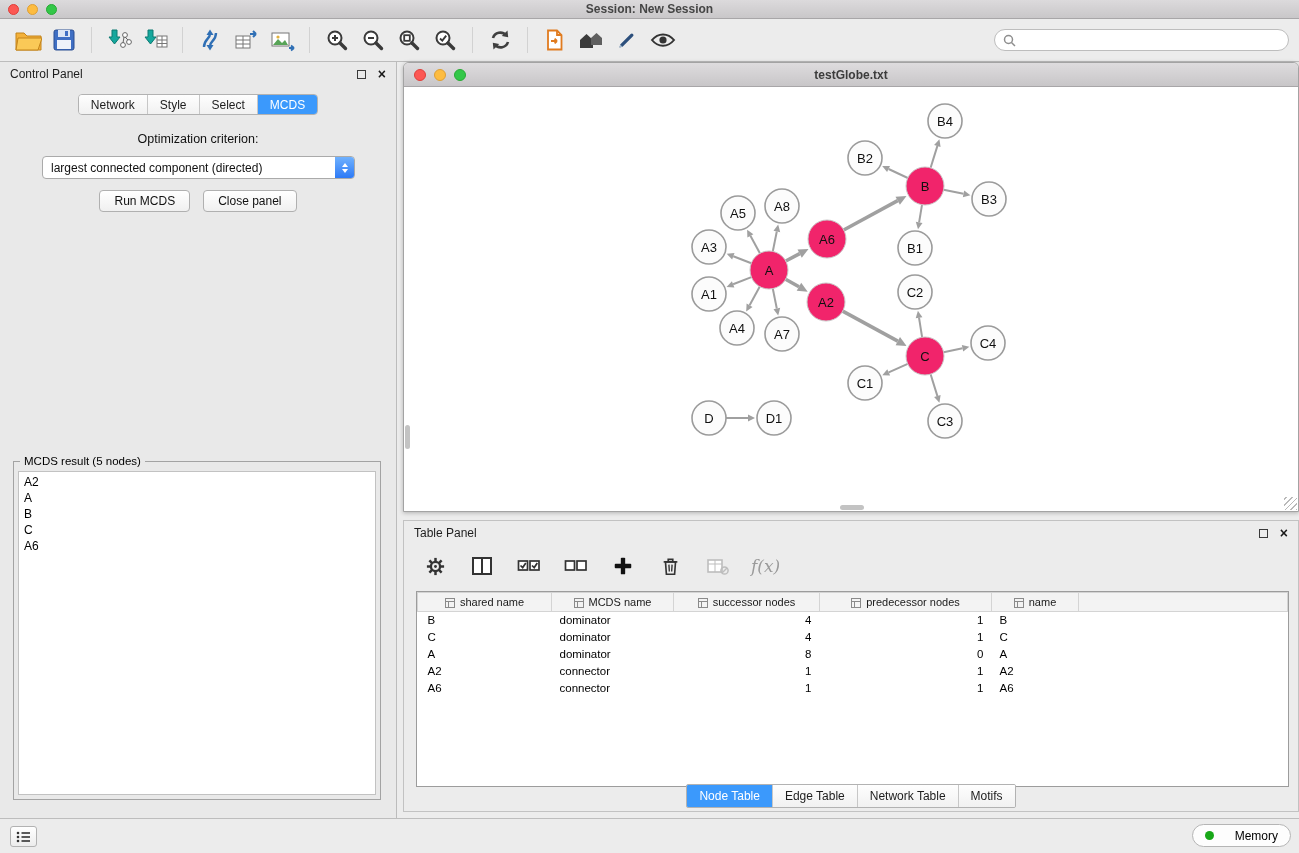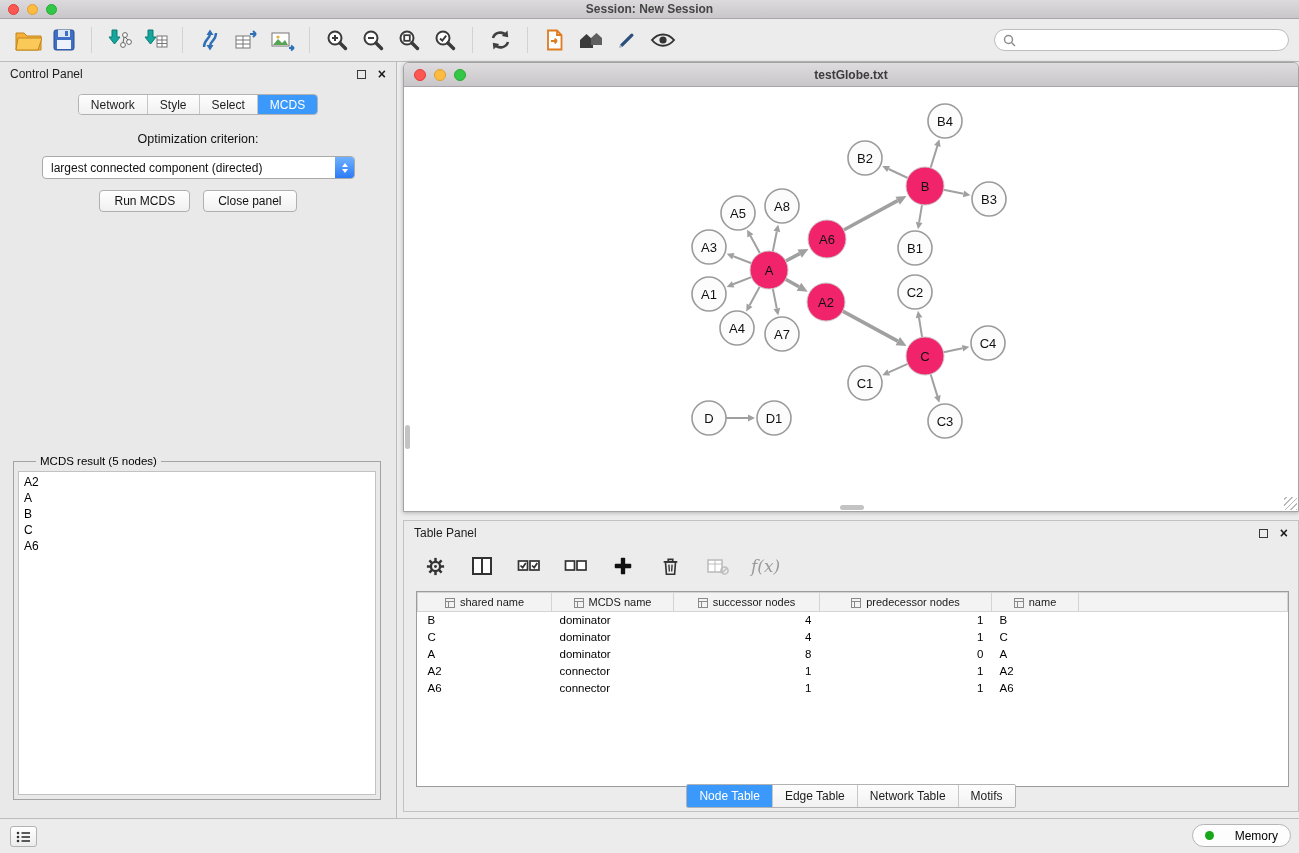--- a/index.html
+++ b/index.html
@@ -50,21 +50,21 @@
   .dropdown .val{flex:1;padding-left:8px;white-space:nowrap;overflow:hidden}
   .stepper{width:19px;height:100%;background:linear-gradient(#6fb1fe,#2d7af6);display:flex;flex-direction:column;
     align-items:center;justify-content:center;gap:2px}
   .arr-up{width:0;height:0;border-left:3.5px solid transparent;border-right:3.5px solid transparent;border-bottom:4px solid #fff}
   .arr-dn{width:0;height:0;border-left:3.5px solid transparent;border-right:3.5px solid transparent;border-top:4px solid #fff}
   .btn-row{position:absolute;left:0;top:128px;width:100%;display:flex;justify-content:center;gap:13px}
   .btn{height:22px;padding:0 14px;font-size:12px;font-family:"Liberation Sans",sans-serif;
     background:linear-gradient(#ffffff,#f0f0f0);border:1px solid #b0b0b0;border-radius:4px;color:#111}
   .result-fieldset{position:absolute;left:13px;right:15px;top:393px;bottom:18px;border:1px solid #a3a3a3;
     background:#e9e9e9;padding:4px}
-  .result-fieldset legend{font-size:11.5px;padding:0 4px;margin-left:18px;color:#000}
+  .result-fieldset legend{font-size:11.5px;padding:0 4px;margin-left:2px;color:#000}
   .result-list{width:100%;height:100%;background:#fff;border:1px solid #c2c2c2;overflow:hidden;padding:2px 0}
   .result-item{font-size:12px;line-height:16px;padding-left:5px;color:#000}
 
   
   .net-window{position:absolute;left:403px;top:62px;width:896px;height:450px;background:#fff;
     border:1px solid #a3a3a3;border-radius:6px 6px 0 0;box-shadow:0 1px 4px rgba(0,0,0,.25)}
   .net-titlebar{position:absolute;left:0;top:0;right:0;height:24px;border-radius:5px 5px 0 0;
     background:linear-gradient(#dedcde,#c8c6c8);border-bottom:1px solid #a8a6a8;display:flex;
     align-items:center;justify-content:center;font-size:12px;font-weight:bold;color:#3c3c3c}
   .net-traffic{position:absolute;left:10px;top:6px;display:flex;gap:8px}

